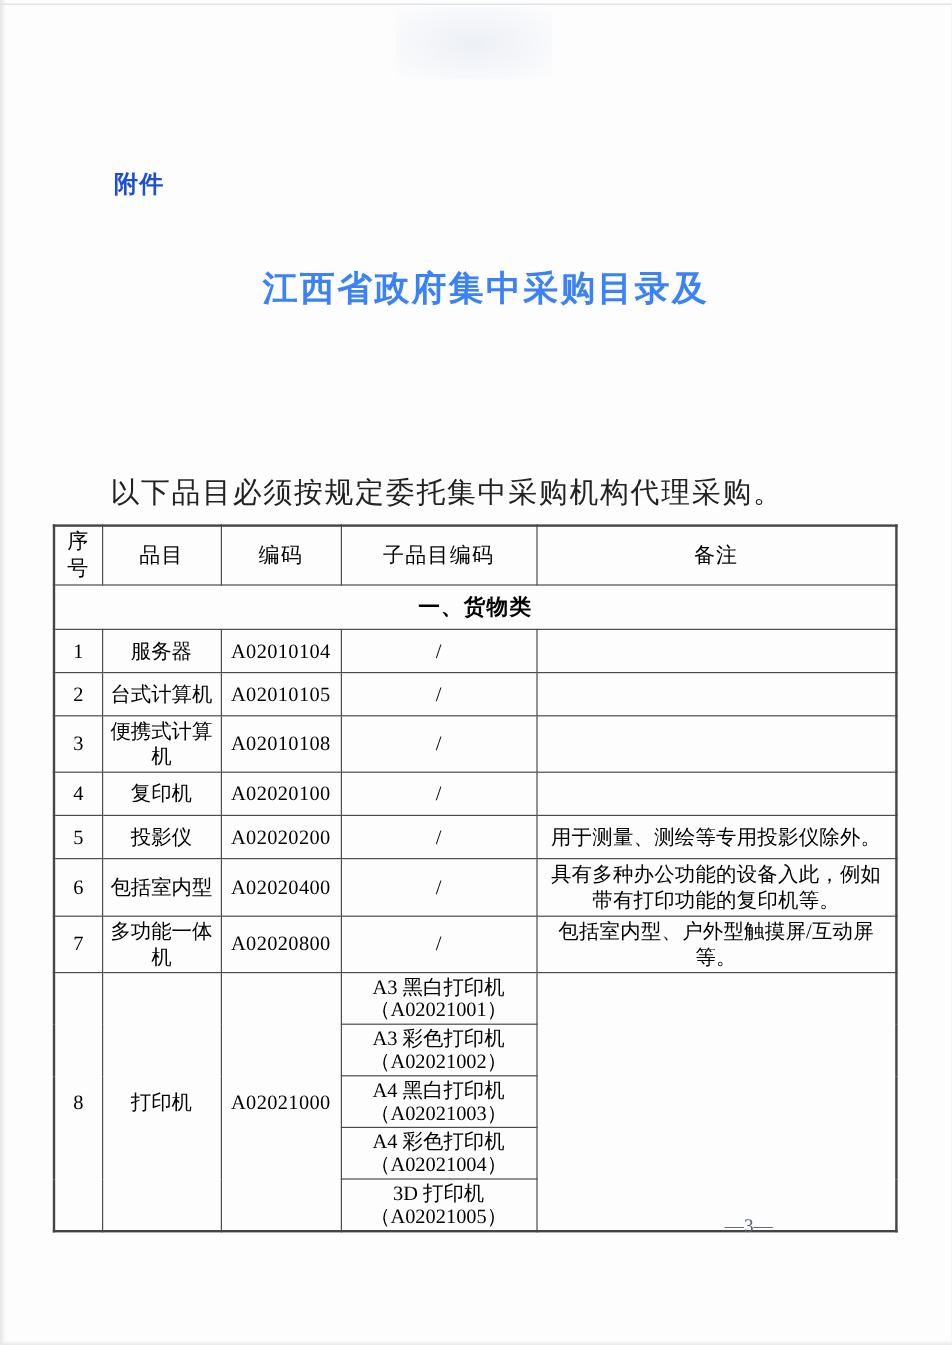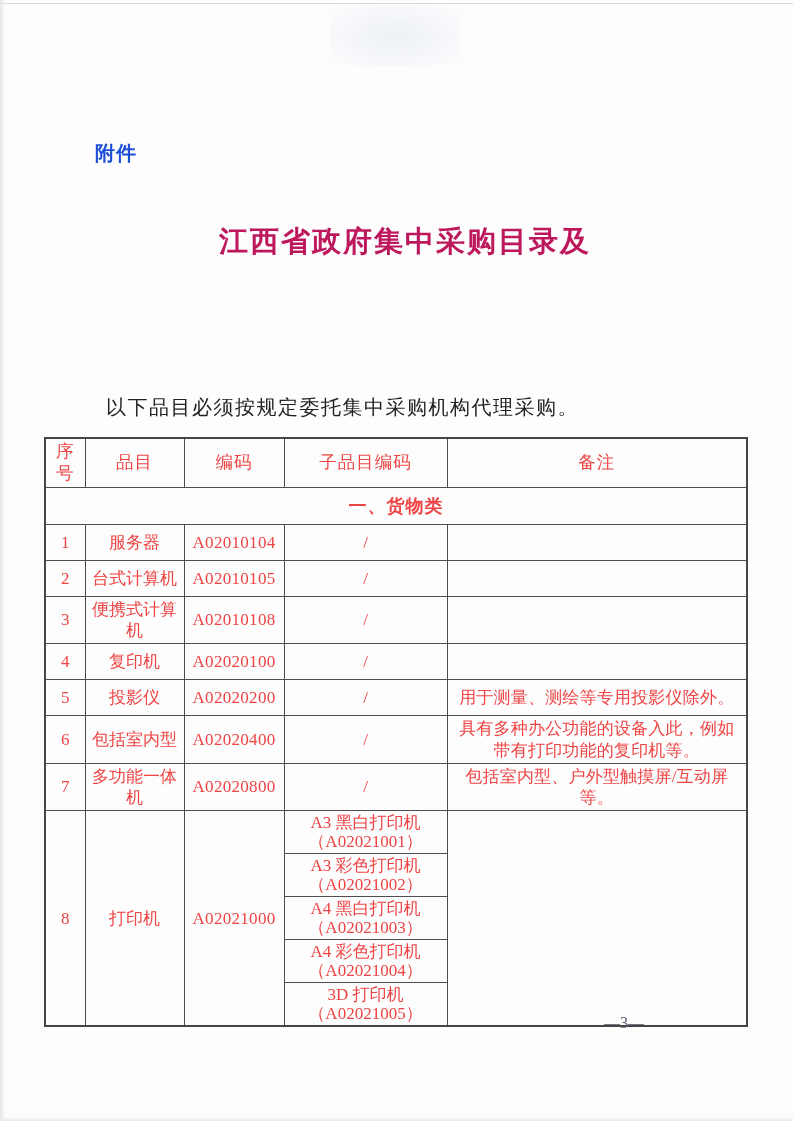--- a/index.html
+++ b/index.html
@@ -27,43 +27,43 @@
   .attachment-label {
     position: absolute; left: 95px; top: 140px;
     font-family: "Liberation Sans", "DejaVu Sans", sans-serif;
     font-size: 20px; font-weight: 600; color: #1d4ed8;
     letter-spacing: 1px;
   }
   .doc-title {
     position: absolute; left: 0; top: 218px; width: 100%;
     text-align: center;
     font-weight: bold; font-size: 29px; line-height: 47px;
-    letter-spacing: 2px; color: #be185d; padding-left: 17px;
+    letter-spacing: 2px; color: #3b82f6; padding-left: 17px;
   }
   .section-heading {
     position: absolute; left: 105px; top: 350px;
     font-family: "Liberation Sans", "DejaVu Sans", sans-serif;
     font-size: 20px; font-weight: 700; color: #181818;
     letter-spacing: 1px;
   }
   .intro-paragraph {
-    position: absolute; left: 106px; top: 394px;
-    font-size: 20px; color: #222; letter-spacing: 1.5px; font-family: Liberation Mono, monospace;
+    position: absolute; left: 92px; top: 394px;
+    font-size: 24px; color: #222; letter-spacing: 1.5px; font-family: Liberation Mono, monospace;
   }
   .page-number {
     position: absolute; left: 604px; top: 1014px;
     font-size: 16px; color: #5b6372; letter-spacing: 0px;
   }
 
   table.catalog {
     position: absolute; left: 44px; top: 437px;
     border-collapse: collapse;
     table-layout: fixed;
     width: 702px;
-    font-size: 17px; color: #ef4444;
+    font-size: 17px; color: #000000;
   }
   table.catalog th, table.catalog td {
     border: 1px solid #4d4d4d;
     text-align: center; vertical-align: middle;
     padding: 2px 4px;
     font-weight: normal;
     line-height: 1.25;
   }
   table.catalog { border: 2px solid #454545; }
   tr.header-row th { height: 44px; font-size: 17.5px; letter-spacing: 1px; }

